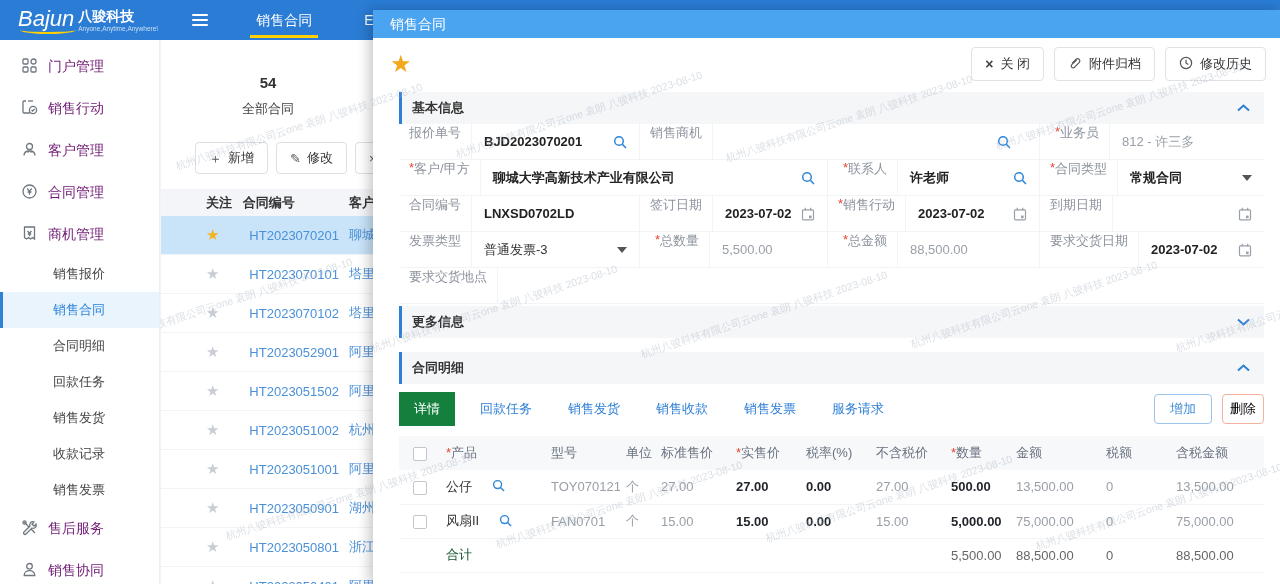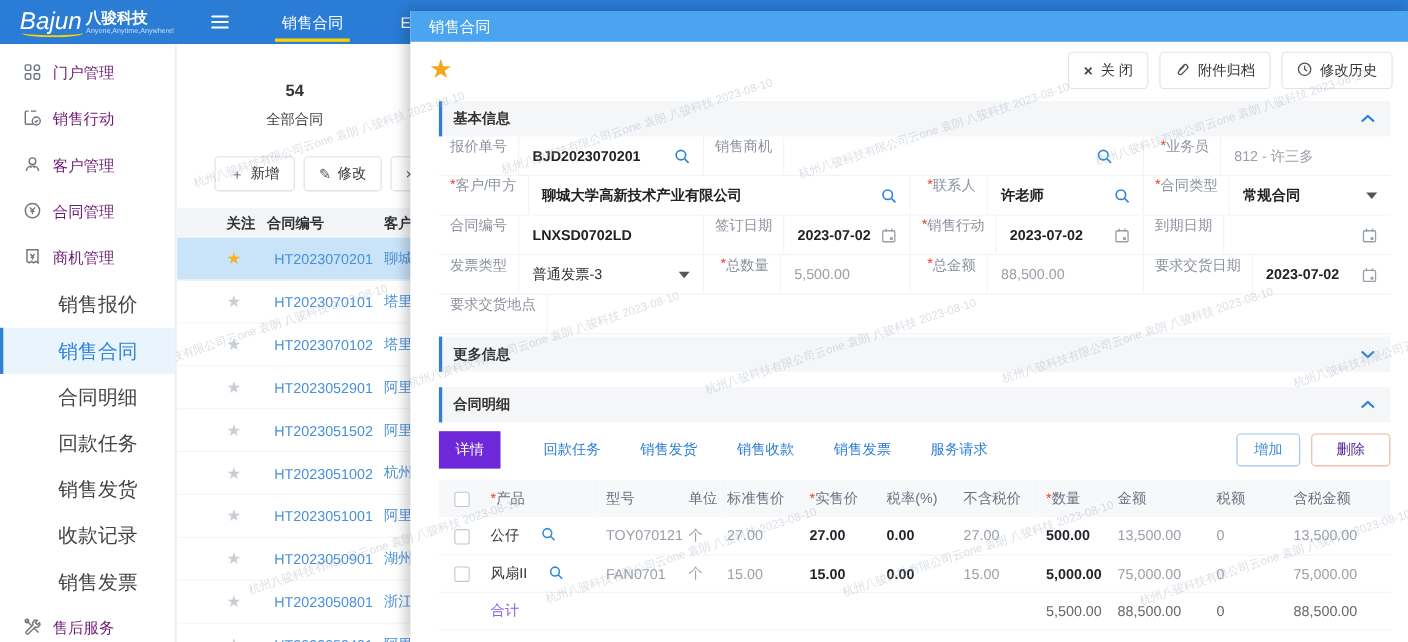--- a/index.html
+++ b/index.html
@@ -18,21 +18,21 @@
   .hamburger span { display:block; width:16px; height:2px; background:#fff; border-radius:1px; }
   .nav-tabs { display:flex; margin-left:22px; height:40px; align-items:center; }
   .nav-tab { color:#fff; font-size:14px; padding:0 26px; height:40px; line-height:40px; position:relative; cursor:pointer; white-space:nowrap; }
   .nav-tab.active::after { content:""; position:absolute; left:20px; right:20px; bottom:2px; height:3px; background:#ffd100; }
   .nav-divider { width:1px; height:16px; background:rgba(255,255,255,.4); }
 
   
   .sidebar { position:absolute; left:0; top:40px; width:160px; height:544px; background:#fff; border-right:1px solid #eceef1; z-index:1; padding-top:6px; }
   .side-item { display:flex; align-items:center; gap:10px; padding:11px 0 11px 21px; font-size:14px; color:#701a75; cursor:pointer; }
   .side-item svg { flex:0 0 auto; }
-  .side-sub { padding:9px 0 9px 53px; font-size:18px; color:#444; cursor:pointer; }
+  .side-sub { padding:9px 0 9px 53px; font-size:13px; color:#444; cursor:pointer; }
   .side-sub.active { background:#e9f4fd; color:#2e86d9; border-left:3px solid #2e82d4; padding-left:50px; }
 
   
   .listpanel { position:absolute; left:160px; top:40px; width:215px; height:544px; background:#fff; border-left:1px solid #f1f3f5; z-index:1; overflow:hidden; }
   .list-stat { text-align:center; margin-top:34px; }
   .stat-num { font-size:15px; font-weight:bold; color:#333; }
   .stat-label { font-size:13px; color:#444; margin-top:9px; }
   .list-actions { display:flex; gap:8px; margin:24px 0 0 34px; width:320px; }
   .btn-sm { display:inline-flex; align-items:center; gap:6px; border:1px solid #dcdfe3; border-radius:4px; padding:6px 13px; background:#fff; font-size:13px; color:#333; white-space:nowrap; cursor:pointer; }
   .btn-sm .bi { color:#555; font-size:13px; line-height:13px; }
@@ -70,32 +70,32 @@
   .fvalue.gray span.v { color:#9aa0a8; }
   .icon-right { margin-left:auto; display:flex; align-items:center; cursor:pointer; }
   .icon-right.inset { margin-right:16px; }
   .caret { width:0; height:0; border-left:5px solid transparent; border-right:5px solid transparent; border-top:6px solid #555; margin-left:auto; cursor:pointer; }
 
   .gap12 { height:14px; }
   .mt2 { margin-top:2px; }
 
   .dtabs { display:flex; align-items:center; margin-top:8px; }
   .dtab { padding:8px 15px; font-size:13px; color:#2e7fd6; cursor:pointer; margin-right:6px; white-space:nowrap; }
-  .dtab.active { background:#6d28d9; color:#fff; margin-right:24px; }
+  .dtab.active { background:#15803d; color:#fff; margin-right:10px; }
   .dtab-btns { margin-left:auto; display:flex; gap:10px; }
   .btn-add { border:1px solid #9cc3ea; color:#418ed6; border-radius:4px; padding:5px 15px; background:#fff; font-size:13px; cursor:pointer; }
-  .btn-del { border:1px solid #f3b29b; color:#4c1d95; border-radius:4px; padding:5px 22px; background:#fff; font-size:13px; cursor:pointer; }
+  .btn-del { border:1px solid #f3b29b; color:#000000; border-radius:4px; padding:5px 7px; background:#fff; font-size:13px; cursor:pointer; }
 
   table.dtable { width:100%; border-collapse:collapse; margin-top:10px; font-size:13px; table-layout:fixed; }
   .dtable th { background:#f6f8fa; height:34px; font-weight:normal; color:#6b7280; text-align:left; padding-left:6px; white-space:nowrap; overflow:hidden; }
   .dtable td { height:34px; border-bottom:1px solid #f1f3f5; color:#9aa0a8; padding-left:6px; white-space:nowrap; overflow:hidden; }
   .dtable td.dark { color:#1f2329; font-weight:bold; }
   .dtable td.prod { color:#333; }
   .dtable td.ctr, .dtable th.ctr { text-align:center; padding-left:0; }
-  .dtable td.total-label { color:#8b5cf6; }
+  .dtable td.total-label { color:#14532d; }
   .dtable td.total-val { color:#666; }
   .cb { width:14px; height:14px; border:1px solid #c2c7cd; border-radius:2px; background:#fff; display:inline-block; vertical-align:middle; cursor:pointer; }
   .prod-search { margin-left:20px; vertical-align:middle; cursor:pointer; }
 
   
   .wm-layer { position:absolute; left:160px; top:40px; right:0; bottom:0; z-index:40; pointer-events:none; overflow:hidden; }
   .wm { position:absolute; transform:rotate(-18deg); font-size:10.5px; color:rgba(167,178,192,.42); white-space:nowrap; }
 </style>
 </head>
 <body>

